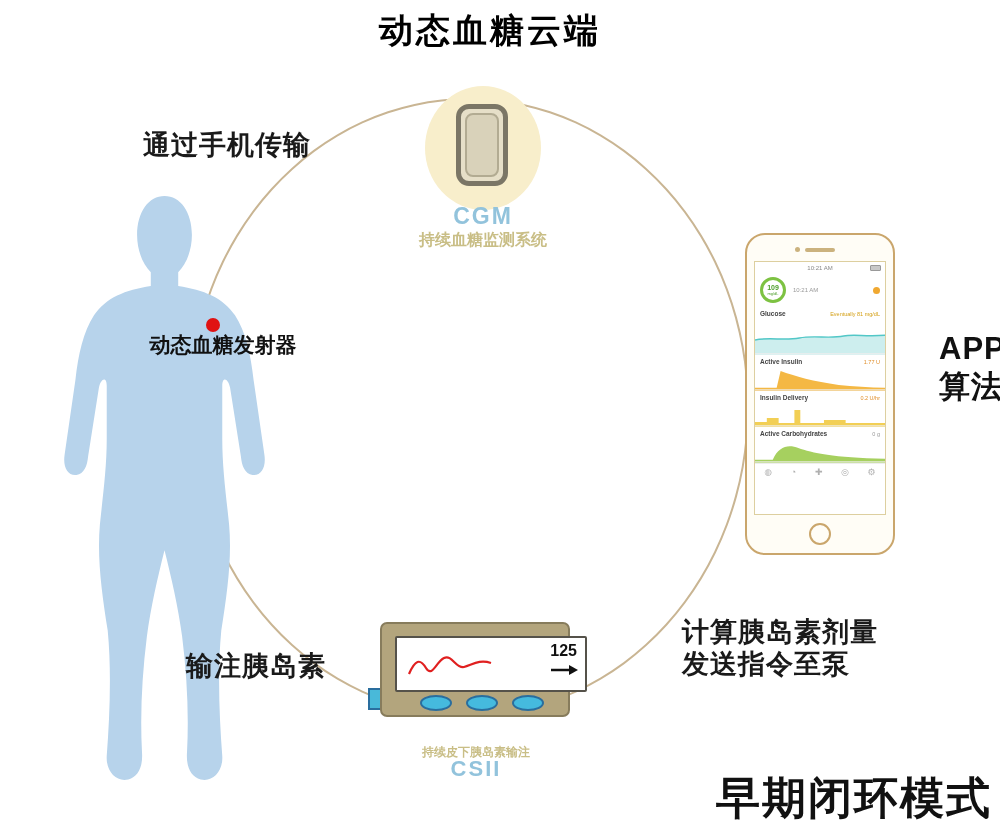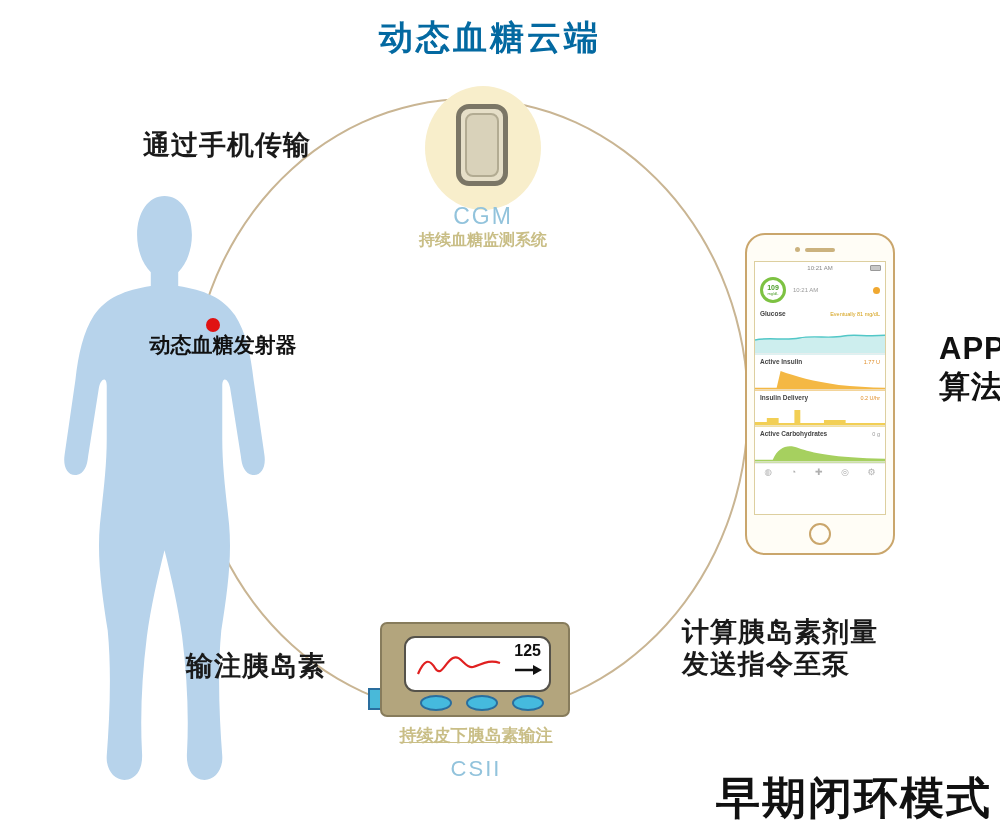--- a/index.html
+++ b/index.html
@@ -6,40 +6,40 @@
     font-family:"Liberation Sans","DejaVu Sans",sans-serif; }
   .stage { position:relative; width:1000px; height:830px; background:#ffffff; overflow:hidden; }
   .abs { position:absolute; }
 
   
   .flow-circle { left:189px; top:98px; width:556px; height:614px;
     border:2px solid #c9b593; border-radius:50%; }
 
   
   .main-title { left:300px; top:8px; width:380px; text-align:center;
-    font-size:34px; font-weight:bold; color:#0369a1; letter-spacing:3px;margin-top:7px; }
+    font-size:34px; font-weight:bold; color:#000000; letter-spacing:3px; }
   .mode-title { right:8px; bottom:2px; font-size:44px; font-weight:bold; color:#111; letter-spacing:2px; }
   .flow-label { font-size:27px; color:#1a1a1a; font-weight:600; letter-spacing:1px; white-space:nowrap; }
   .app-label { left:903px; top:330px; font-size:31px; font-weight:bold; color:#111; line-height:38px; letter-spacing:1px;margin-left:36px; }
 
   
   .body-svg { left:47px; top:192px; }
   .transmitter-dot { left:206px; top:318px; width:14px; height:14px;
     background:#e01212; border-radius:50%; }
   .transmitter-label { left:118px; top:331px; width:210px; text-align:center;
     font-size:21px; color:#111; font-weight:600; white-space:nowrap; }
 
   
   .cgm-ellipse { left:425px; top:86px; width:116px; height:124px;
     background:#f8eecb; border-radius:50%; }
   .cgm-device { left:456px; top:104px; width:52px; height:82px;
     border:5px solid #7b7666; border-radius:13px; background:#e6dfc8; box-sizing:border-box; }
   .cgm-device-inner { position:absolute; left:4px; top:4px; right:4px; bottom:4px;
     border:2px solid #b2ab92; border-radius:8px; background:#d9d2ba; }
-  .node-title { font-size:23px; font-weight:normal; color:#92c3dc; letter-spacing:2px; text-align:center; }
+  .node-title { font-size:23px; font-weight:bold; color:#92c3dc; letter-spacing:2px; text-align:center; }
   .node-sub { font-weight:bold; color:#c9be86; text-align:center; white-space:nowrap; }
   .cgm-title { left:433px; top:203px; width:100px; }
   .cgm-sub { left:415px; top:230px; width:136px; font-size:16px; }
 
   
   .phone { left:745px; top:233px; width:150px; height:322px; background:#fffdf6;
     border:2px solid #caa66c; border-radius:20px; box-sizing:border-box; }
   .phone-camera { left:48px; top:12px; width:5px; height:5px; border-radius:50%; background:#cbb27e; }
   .phone-speaker { left:58px; top:13px; width:30px; height:4px; border-radius:2px; background:#cbb27e; }
   .phone-screen { left:7px; top:26px; width:132px; height:254px; background:#ffffff;
@@ -66,28 +66,28 @@
   .v-yellow { color:#d4a017; } .v-orange { color:#e08e2a; } .v-gray { color:#999; }
   .chart { display:block; width:132px; }
   .toolbar { display:flex; justify-content:space-around; align-items:center; height:16px;
     border-top:1px solid #eee; color:#b0b0b0; font-size:9px; }
 
   
   .pump-connector { left:368px; top:688px; width:16px; height:22px;
     background:#49b9d9; border:2px solid #2a6e9e; box-sizing:border-box; }
   .pump-body { left:380px; top:622px; width:190px; height:95px; background:#b3a57d;
     border:2px solid #877c5c; border-radius:7px; box-sizing:border-box; }
-  .pump-display { left:404px; top:636px; width:147px; height:56px; background:#ffffff;
-    border:2px solid #55524a; border-radius:11px; box-sizing:border-box; }
+  .pump-display { left:395px; top:636px; width:192px; height:56px; background:#ffffff;
+    border:2px solid #55524a; border-radius:2px; box-sizing:border-box; }
   .pump-reading { position:absolute; right:8px; top:4px; font-size:16px; font-weight:bold; color:#111; }
   .pump-buttons { left:420px; top:695px; width:130px; height:18px; display:flex; gap:14px; }
   .pump-btn { width:32px; height:16px; border-radius:50%; background:#45bade;
     border:2px solid #2a6e9e; box-sizing:border-box; }
   .csii-title { left:426px; top:756px; width:100px; font-size:22px; }
-  .csii-sub { left:398px; top:724px; width:156px; font-size:17px;text-decoration:underline; }
+  .csii-sub { left:398px; top:744px; width:156px; font-size:12px; }
 
   .label-topleft { left:143px; top:127px; }
   .label-topright { left:663px; top:137px; }
   .label-botright { left:682px; top:616px; line-height:32px; }
   .label-botleft { left:186px; top:648px; }
 </style>
 </head>
 <body>
 
 <div class="stage">

